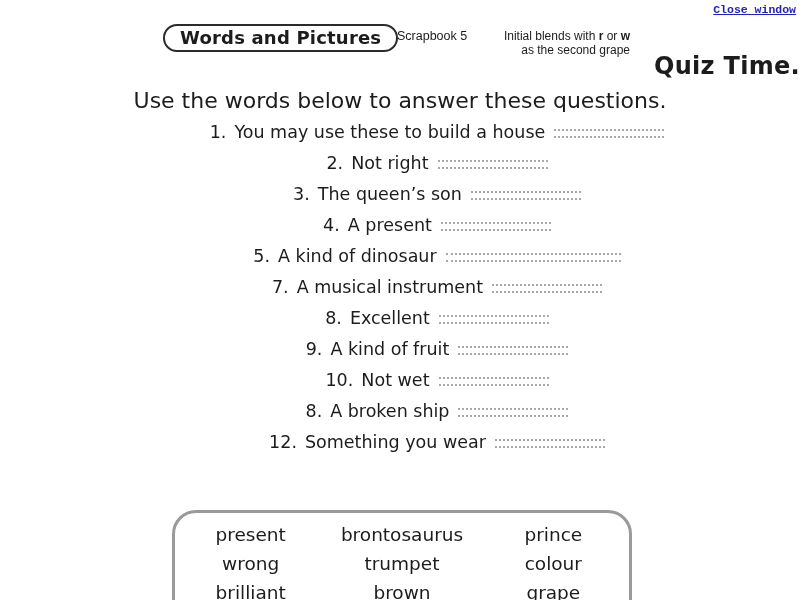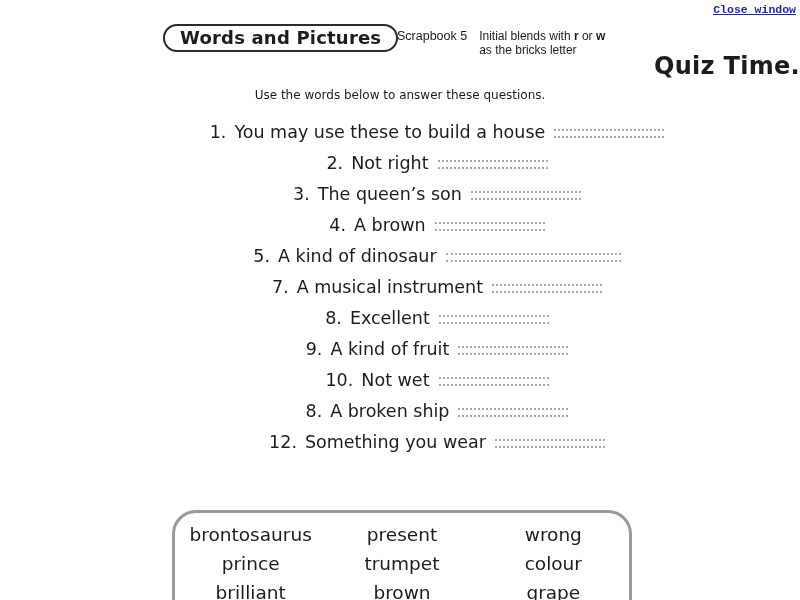--- a/index.html
+++ b/index.html
@@ -51,40 +51,40 @@
     align-items: flex-start;
   }
   .scrapbook-label {
     font-weight: normal;
     font-size: 12.5px;
     white-space: nowrap;
     margin-right: 12px;
   }
   .scrapbook-desc {
     flex: 1;
-    text-align: left;
+    text-align: right;
   }
   .scrapbook-desc .bold-letter { font-weight: bold; }
   .page-title {
     position: absolute;
     top: 52px;
     left: 0;
     width: 800px;
     text-align: right;
     font-size: 24px;
     font-weight: bold;
     letter-spacing: 0.3px;
   }
   .instruction {
     position: absolute;
     top: 88px;
     left: 0;
     width: 800px;
     text-align: center;
-    font-size: 12px;
+    font-size: 22px;
   }
   .questions {
     position: absolute;
     top: 117px;
     left: 157px;
     width: 560px;
     text-align: center;
   }
   .question-row {
     height: 31px;
@@ -127,46 +127,46 @@
 </style>
 </head>
 <body>
 
 <a class="close-window">Close window</a>
 
 <div class="badge">Words and Pictures</div>
 
 <div class="scrapbook">
   <span class="scrapbook-label">Scrapbook 5</span>
-  <span class="scrapbook-desc"><span>Initial blends with </span><span class="bold-letter">r</span><span> or </span><span class="bold-letter">w</span><br><span>as the bricks letter</span></span>
+  <span class="scrapbook-desc"><span>Initial blends with </span><span class="bold-letter">r</span><span> or </span><span class="bold-letter">w</span><br><span>as the second grape</span></span>
 </div>
 
 <div class="page-title">Quiz Time.</div>
 
 <div class="instruction">Use the words below to answer these questions.</div>
 
 <div class="questions">
   <div class="question-row"><span class="q-num">1.</span><span>You may use these to build a house</span><span class="answer-blank"></span></div>
   <div class="question-row"><span class="q-num">2.</span><span>Not right</span><span class="answer-blank"></span></div>
   <div class="question-row"><span class="q-num">3.</span><span>The queen’s son</span><span class="answer-blank"></span></div>
-  <div class="question-row"><span class="q-num">4.</span><span>A brown</span><span class="answer-blank"></span></div>
+  <div class="question-row"><span class="q-num">4.</span><span>A present</span><span class="answer-blank"></span></div>
   <div class="question-row"><span class="q-num">5.</span><span>A kind of dinosaur</span><span class="answer-blank"></span></div>
   <div class="question-row"><span class="q-num">7.</span><span>A musical instrument</span><span class="answer-blank"></span></div>
   <div class="question-row"><span class="q-num">8.</span><span>Excellent</span><span class="answer-blank"></span></div>
   <div class="question-row"><span class="q-num">9.</span><span>A kind of fruit</span><span class="answer-blank"></span></div>
   <div class="question-row"><span class="q-num">10.</span><span>Not wet</span><span class="answer-blank"></span></div>
   <div class="question-row"><span class="q-num">8.</span><span>A broken ship</span><span class="answer-blank"></span></div>
   <div class="question-row"><span class="q-num">12.</span><span>Something you wear</span><span class="answer-blank"></span></div>
 </div>
 
 <div class="word-bank">
   <div class="word-grid">
+    <div class="word-cell">present</div>
     <div class="word-cell">brontosaurus</div>
-    <div class="word-cell">present</div>
+    <div class="word-cell">prince</div>
     <div class="word-cell">wrong</div>
-    <div class="word-cell">prince</div>
     <div class="word-cell">trumpet</div>
     <div class="word-cell">colour</div>
     <div class="word-cell">brilliant</div>
     <div class="word-cell">brown</div>
     <div class="word-cell">grape</div>
   </div>
 </div>
 
 </body></html>

